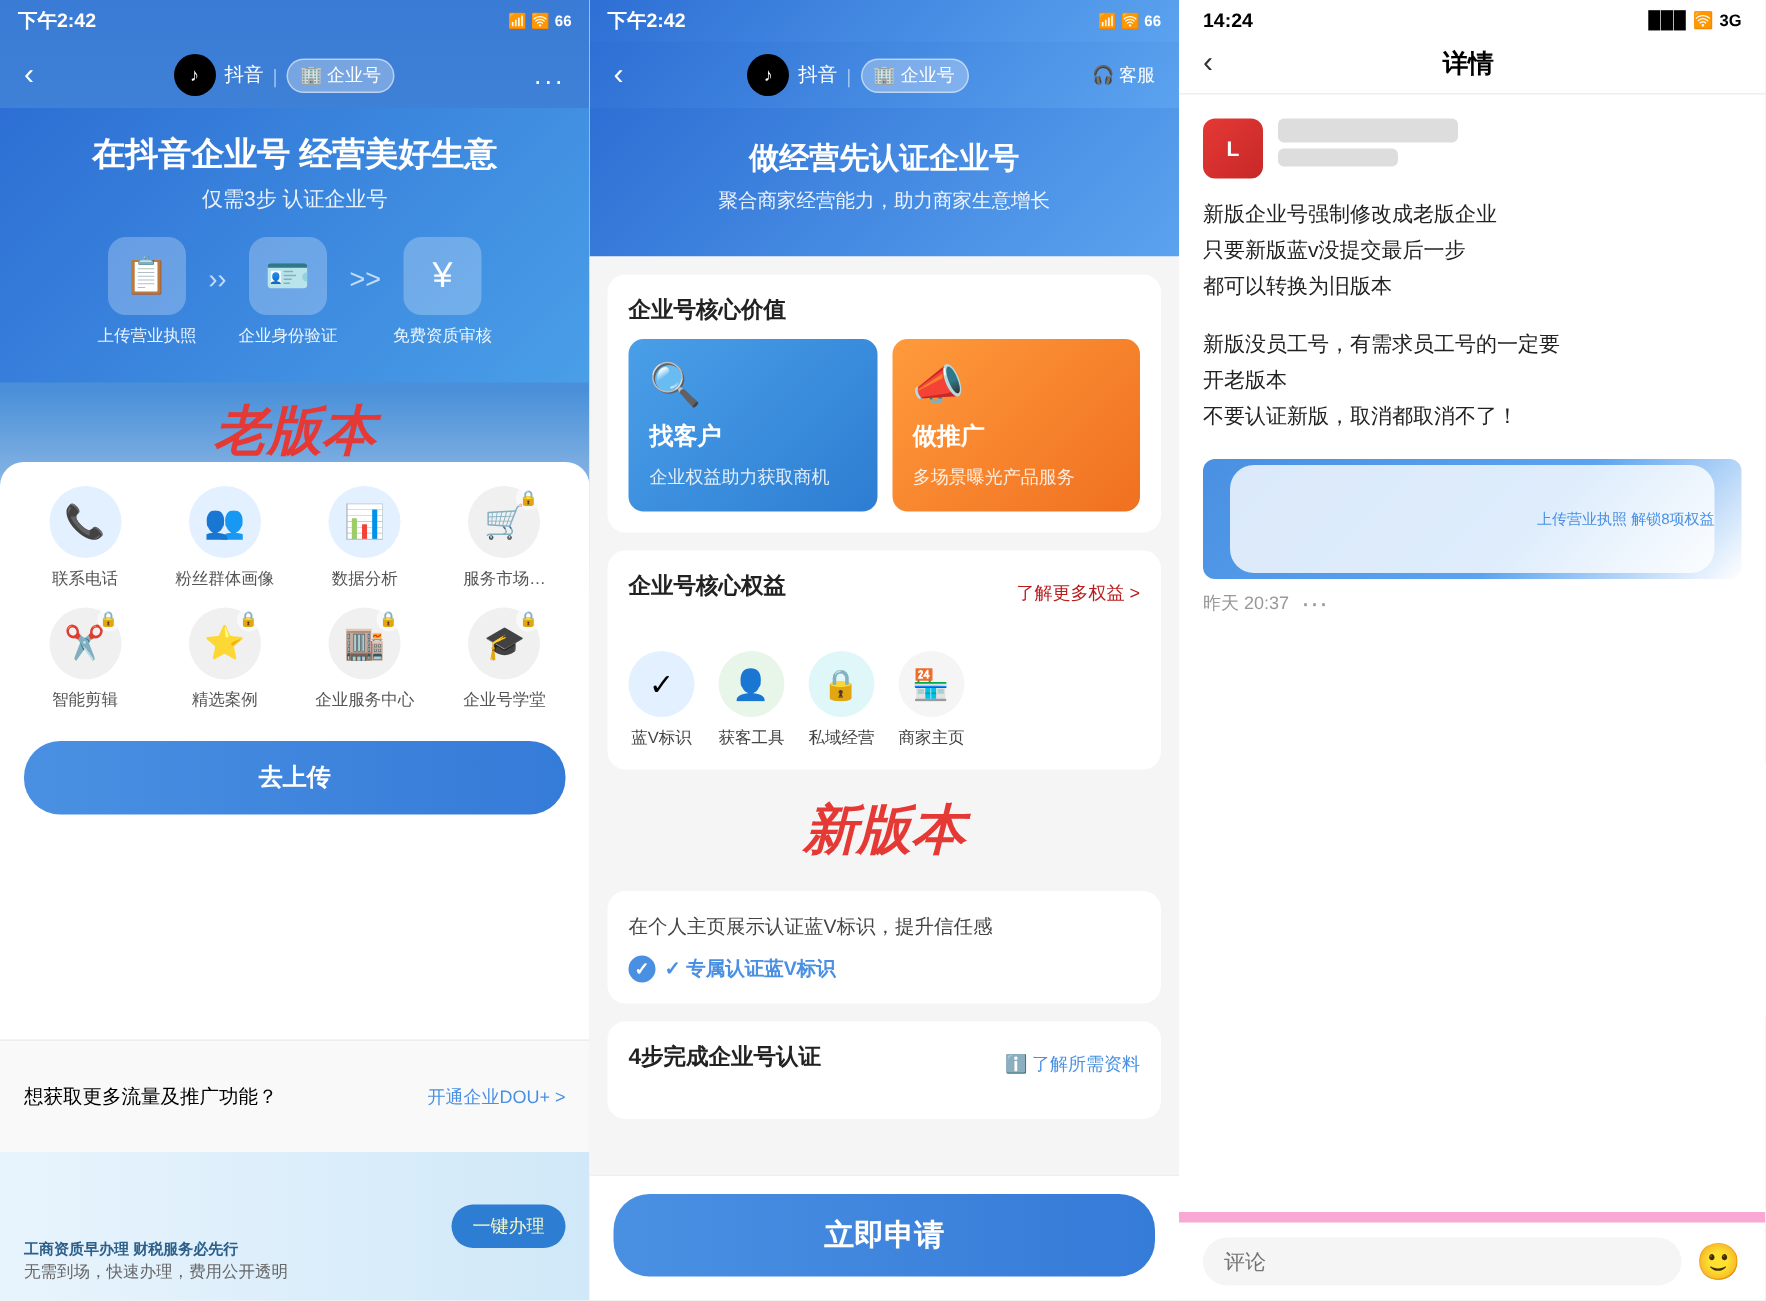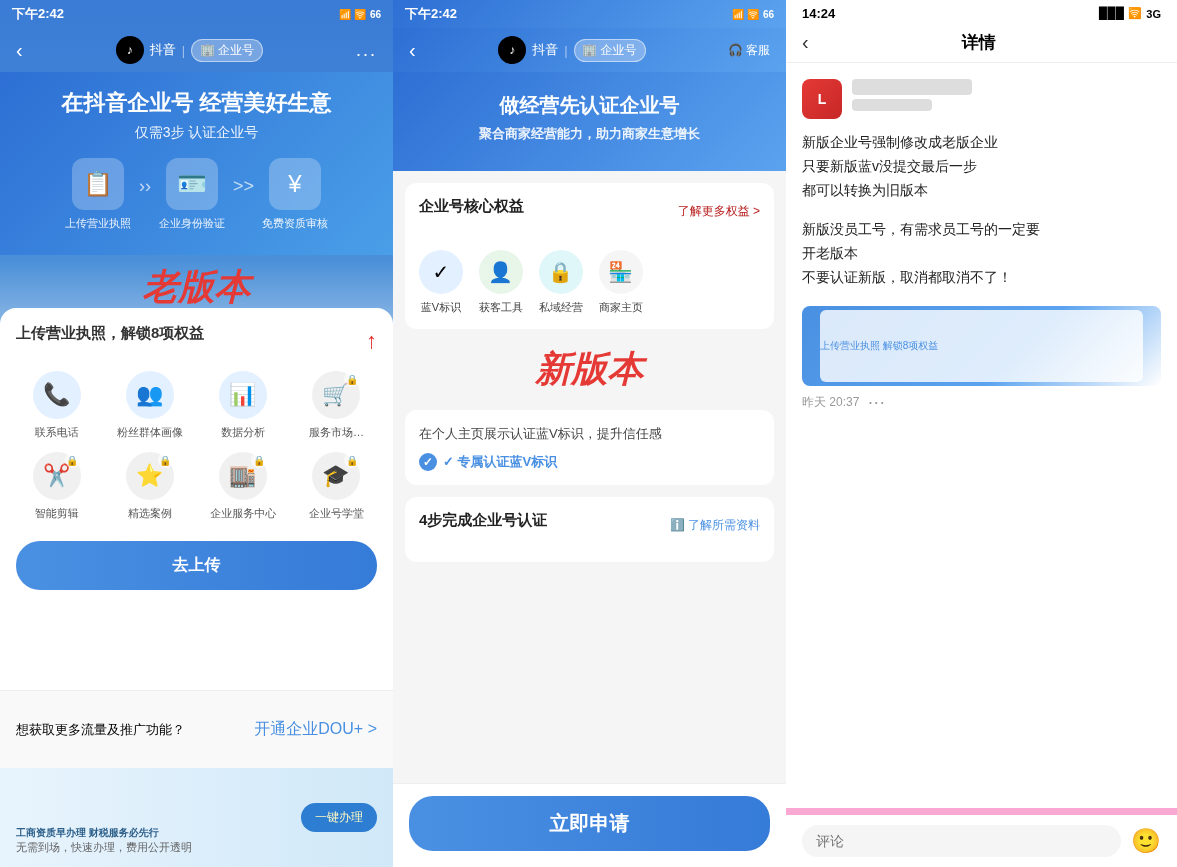--- a/index.html
+++ b/index.html
@@ -165,21 +165,21 @@
     
     .promo-footer {
       padding: 28px 16px;
       background: #f9f9f9;
       display: flex;
       justify-content: space-between;
       align-items: center;
       border-top: 1px solid #eee;
       font-size: 13px;
     }
-    .promo-link { color: #4a90e2; font-size: 16px; }
+    .promo-link { color: #4a90e2; font-size: 12px; }
 
     
     .ad-banner {
       background: linear-gradient(90deg, #e8f4fd, #d0e8f8);
       padding: 12px 16px;
       display: flex;
       align-items: center;
       justify-content: space-between;
       font-size: 13px;
       color: #2c5f8a;
@@ -197,21 +197,21 @@
     }
 
     
     .p2-hero {
       background: linear-gradient(135deg, #2d6fd4 0%, #5ba3ef 100%);
       padding: 20px 16px 28px;
       text-align: center;
       color: #fff;
     }
     .p2-hero-title { font-size: 20px; font-weight: 800; margin-bottom: 6px; }
-    .p2-hero-sub { font-size: 13px; opacity: 0.9; font-weight: bold; }
+    .p2-hero-sub { font-size: 13px; opacity: 0.9; }
 
     .p2-content {
       flex: 1;
       background: #f5f5f5;
       overflow-y: auto;
       padding-bottom: 80px;
     }
     .p2-white-card {
       background: #fff;
       border-radius: 12px;
@@ -372,24 +372,24 @@
       display: flex;
       align-items: center;
       justify-content: center;
       overflow: hidden;
       position: relative;
     }
     .preview-inner {
       width: 90%;
       height: 90%;
       background: rgba(255,255,255,0.8);
-      border-radius: 6px;
-      display: flex;
-      align-items: center;
-      justify-content: flex-start;
+      border-radius: 16px;
+      display: flex;
+      align-items: center;
+      justify-content: flex-end;
       font-size: 11px;
       color: #666;
     }
 
     .p3-comment-bar {
       border-top: 7px solid #f9a8d4;
       padding: 10px 16px;
       display: flex;
       align-items: center;
       gap: 10px;
@@ -463,24 +463,20 @@
       <div class="hero-step">
         <div class="step-icon-box">¥</div>
         <span class="step-label">免费资质审核</span>
       </div>
     </div>
   </div>
 
   <div class="old-version-label">老版本</div>
 
   <div class="content-card">
-    <div style="display:flex;align-items:center;justify-content:space-between;margin-bottom:14px;">
-      <span class="card-title">上传营业执照，解锁8项权益</span>
-      <span style="color:#e53935;font-size:22px;font-weight:700;">↑</span>
-    </div>
     <div class="icons-grid">
       <div class="icon-item">
         <div class="icon-circle blue">📞</div>
         <span class="icon-label">联系电话</span>
       </div>
       <div class="icon-item">
         <div class="icon-circle blue">👥</div>
         <span class="icon-label">粉丝群体画像</span>
       </div>
       <div class="icon-item">
@@ -565,20 +561,35 @@
     </span>
   </div>
 
   <div class="p2-hero">
     <div class="p2-hero-title">做经营先认证企业号</div>
     <div class="p2-hero-sub">聚合商家经营能力，助力商家生意增长</div>
   </div>
 
   <div class="p2-content">
 
+    <div class="p2-white-card">
+      <div class="p2-section-title">企业号核心价值</div>
+      <div class="core-value-grid">
+        <div class="core-value-card cv-blue">
+          <div class="cv-icon">🔍</div>
+          <div class="cv-title">找客户</div>
+          <div class="cv-sub">企业权益助力获取商机</div>
+        </div>
+        <div class="core-value-card cv-orange">
+          <div class="cv-icon">📣</div>
+          <div class="cv-title">做推广</div>
+          <div class="cv-sub">多场景曝光产品服务</div>
+        </div>
+      </div>
+    </div>
 
     <div class="p2-white-card">
       <div class="benefits-row">
         <span class="p2-section-title">企业号核心权益</span>
         <span class="benefits-more">了解更多权益 &gt;</span>
       </div>
       <div class="benefit-icons">
         <div class="benefit-icon-item">
           <div class="benefit-icon-circle bi-blue">✓</div>
           <span class="benefit-label">蓝V标识</span>

